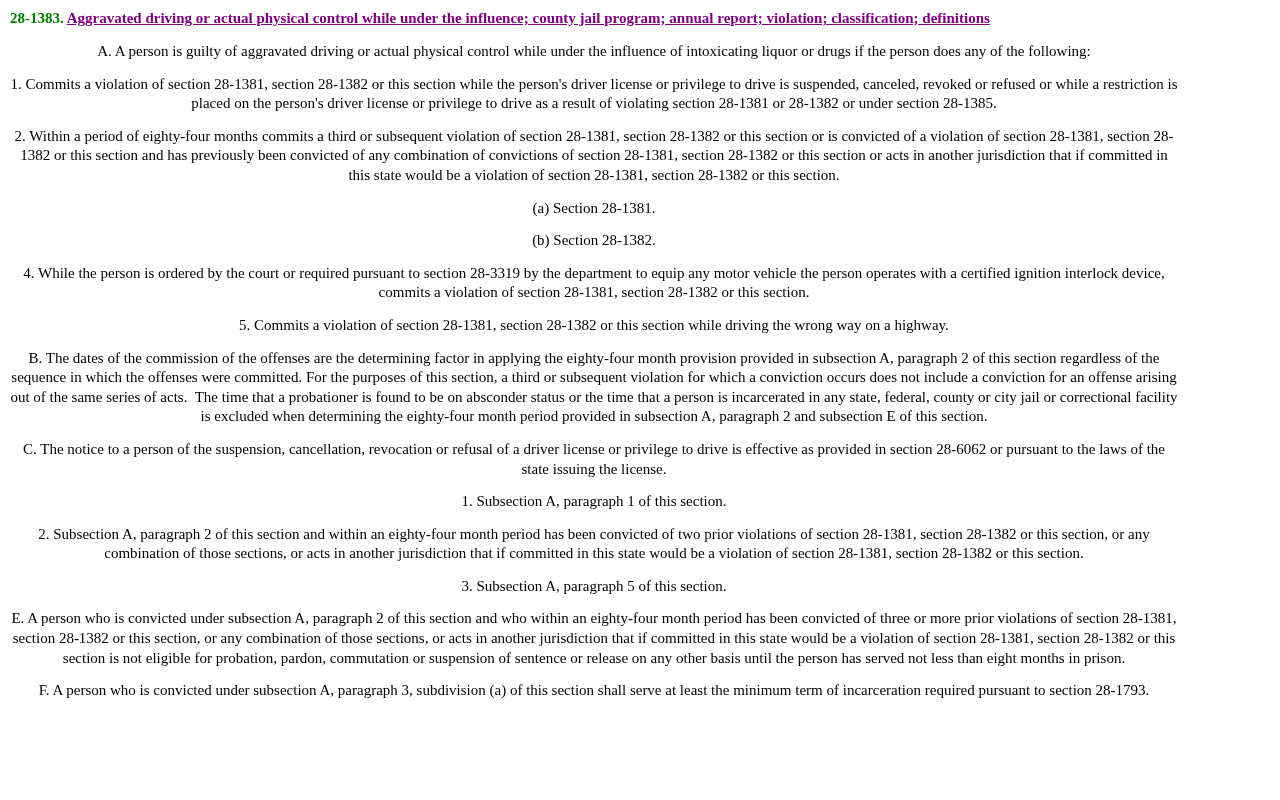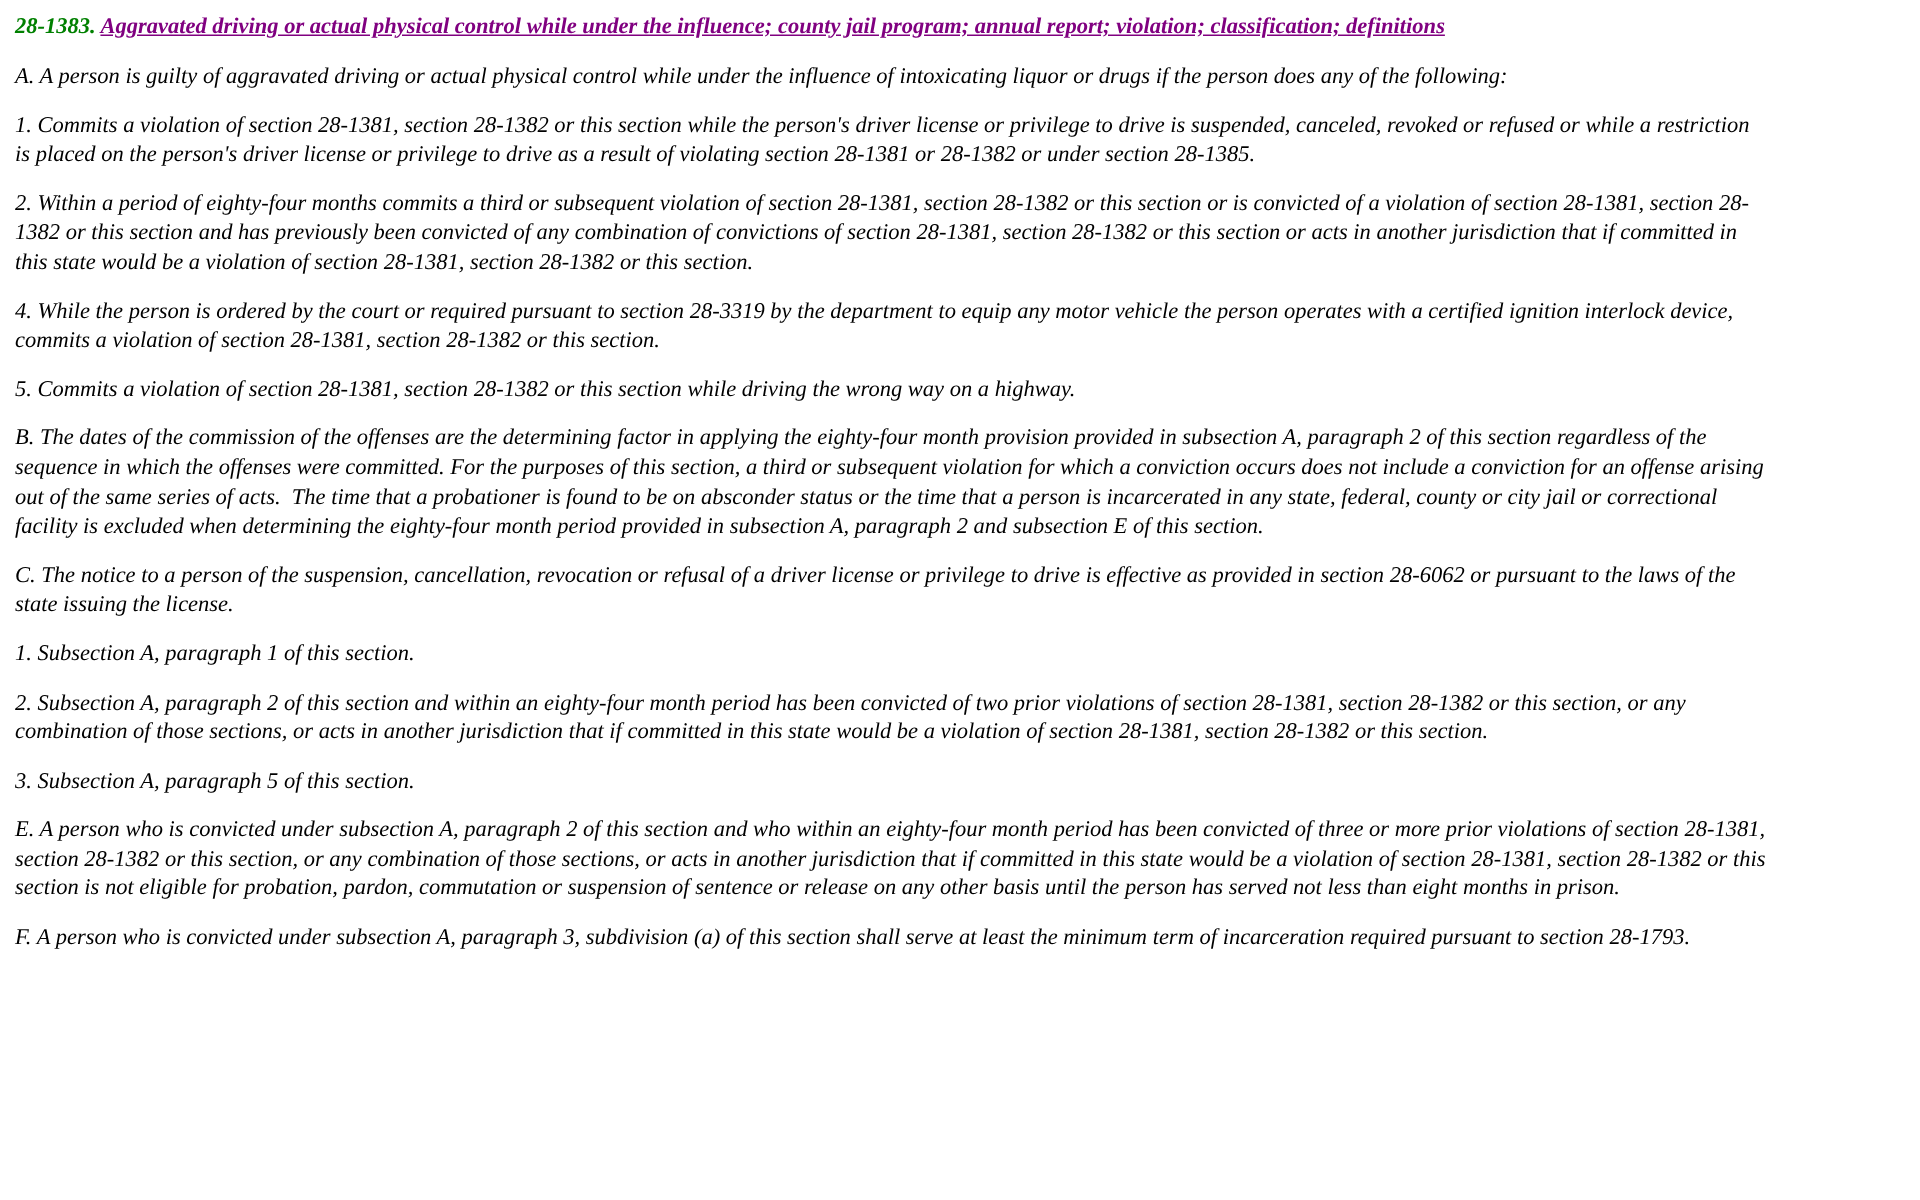--- a/index.html
+++ b/index.html
@@ -12,21 +12,20 @@
     width: 1280px;
     min-height: 800px;
     font-family: "Liberation Serif", "DejaVu Serif", serif;
     color: #000000;
     -webkit-font-smoothing: antialiased;
   }
   .page {
     padding: 8px 10px 10px 10px;
     box-sizing: border-box;
     width: 1188px;
-    font-style: italic;
   }
   
   .statute-head {
     font-size: 15px;
     line-height: 20px;
     margin: 0 0 14px 0;
     white-space: nowrap;
   }
   .section-number {
     color: #008000;
@@ -34,41 +33,43 @@
   .statute-title-link {
     color: #800080;
     text-decoration: underline;
     cursor: pointer;
   }
   
   .para {
     font-size: 15px;
     line-height: 19.6px;
     margin: 13px 0 13px 0;
-    text-align: left;
+    text-align: center;
     white-space: pre-wrap;
   }
   .para:last-child {
     margin-bottom: 0;
   }
   .para.tight-width {
     max-width: 1258px;
   }
 </style>
 </head>
 <body>
 
 <div class="page">
 
   <h1 class="statute-head"><span class="section-number">28-1383.</span> <a class="statute-title-link" href="#">Aggravated driving or actual physical control while under the influence; county jail program; annual report; violation; classification; definitions</a></h1>
 
   <div class="statute-body">
     <p class="para">A. A person is guilty of aggravated driving or actual physical control while under the influence of intoxicating liquor or drugs if the person does any of the following:</p>
     <p class="para">1. Commits a violation of section 28-1381, section 28-1382 or this section while the person's driver license or privilege to drive is suspended, canceled, revoked or refused or while a restriction is placed on the person's driver license or privilege to drive as a result of violating section 28-1381 or 28-1382 or under section 28-1385.</p>
     <p class="para">2. Within a period of eighty-four months commits a third or subsequent violation of section 28-1381, section 28-1382 or this section or is convicted of a violation of section 28-1381, section 28-1382 or this section and has previously been convicted of any combination of convictions of section 28-1381, section 28-1382 or this section or acts in another jurisdiction that if committed in this state would be a violation of section 28-1381, section 28-1382 or this section.</p>
+    <p class="para">(a) Section 28-1381.</p>
+    <p class="para">(b) Section 28-1382.</p>
     <p class="para tight-width">4. While the person is ordered by the court or required pursuant to section 28-3319 by the department to equip any motor vehicle the person operates with a certified ignition interlock device, commits a violation of section 28-1381, section 28-1382 or this section.</p>
     <p class="para">5. Commits a violation of section 28-1381, section 28-1382 or this section while driving the wrong way on a highway.</p>
     <p class="para">B. The dates of the commission of the offenses are the determining factor in applying the eighty-four month provision provided in subsection A, paragraph 2 of this section regardless of the sequence in which the offenses were committed. For the purposes of this section, a third or subsequent violation for which a conviction occurs does not include a conviction for an offense arising out of the same series of acts.  The time that a probationer is found to be on absconder status or the time that a person is incarcerated in any state, federal, county or city jail or correctional facility is excluded when determining the eighty-four month period provided in subsection A, paragraph 2 and subsection E of this section.</p>
     <p class="para">C. The notice to a person of the suspension, cancellation, revocation or refusal of a driver license or privilege to drive is effective as provided in section 28-6062 or pursuant to the laws of the state issuing the license.</p>
     <p class="para">1. Subsection A, paragraph 1 of this section.</p>
     <p class="para">2. Subsection A, paragraph 2 of this section and within an eighty-four month period has been convicted of two prior violations of section 28-1381, section 28-1382 or this section, or any combination of those sections, or acts in another jurisdiction that if committed in this state would be a violation of section 28-1381, section 28-1382 or this section.</p>
     <p class="para">3. Subsection A, paragraph 5 of this section.</p>
     <p class="para">E. A person who is convicted under subsection A, paragraph 2 of this section and who within an eighty-four month period has been convicted of three or more prior violations of section 28-1381, section 28-1382 or this section, or any combination of those sections, or acts in another jurisdiction that if committed in this state would be a violation of section 28-1381, section 28-1382 or this section is not eligible for probation, pardon, commutation or suspension of sentence or release on any other basis until the person has served not less than eight months in prison.</p>
     <p class="para">F. A person who is convicted under subsection A, paragraph 3, subdivision (a) of this section shall serve at least the minimum term of incarceration required pursuant to section 28-1793.</p>
   </div>

